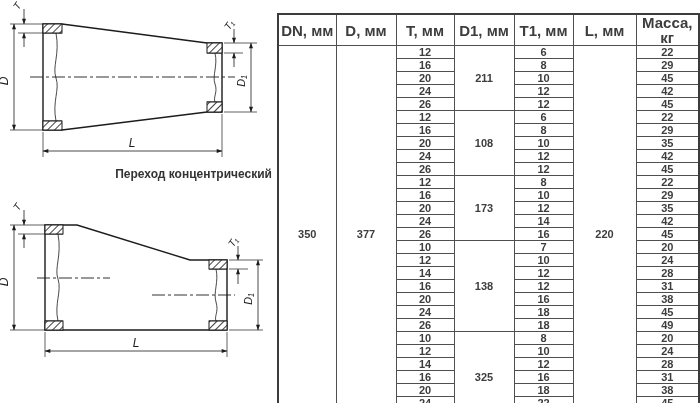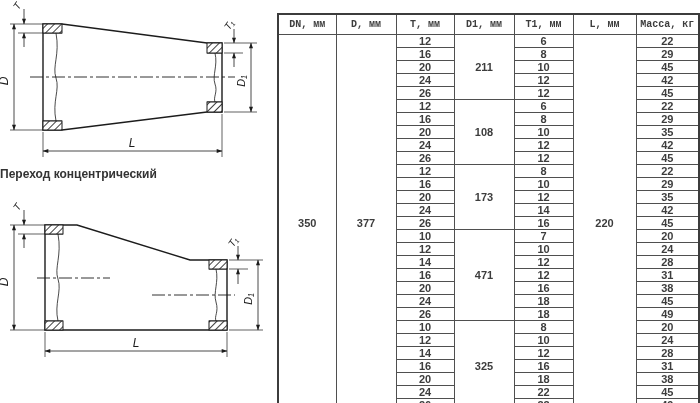--- a/index.html
+++ b/index.html
@@ -1,33 +1,33 @@
 <!DOCTYPE html>
 <html><head>
 <meta charset="utf-8">
 <style>
   html,body { margin:0; padding:0; background:#ffffff; }
   body { width:700px; height:403px; font-family:"Liberation Sans",sans-serif; overflow:hidden; }
   .stage { position:relative; width:700px; height:403px; background:#ffffff; }
 
-  .caption { position:absolute; left:0; width:272px; text-align:left;
+  .caption { position:absolute; left:0; width:272px; text-align:right;
              font-size:12px; font-weight:600; color:#333333; }
   #cap-concentric { top:167px; }
   #cap-eccentric  { top:375px; }
 
   svg.draw { position:absolute; left:0; }
   #svg-concentric { top:0; }
   #svg-eccentric  { top:198px; }
 
   table.spec { position:absolute; left:277px; top:13px; width:421px; height:381px;
                border-collapse:collapse; table-layout:fixed;
                border:2px solid #3c3c3c; }
   .spec th, .spec td { border:1px solid #4f4f4f; text-align:center; vertical-align:middle;
                padding:0; font-size:11px; font-weight:bold; color:#3d3d3d; line-height:1; }
-  .spec thead th { height:19px; font-size:10px;font-family:Liberation Mono, monospace; }
+  .spec thead th { height:19px; font-size:15px; }
   .spec td { height:12px; }
 
   .dimtext { font-style:italic; fill:#1c1c1c; }
 </style>
 </head>
 <body>
 
 <div class="stage">
 
   <svg id="svg-concentric" class="draw" width="272" height="196" viewBox="0 0 272 196">
@@ -236,21 +236,21 @@
           <td>14</td>
           <td>42</td>
         </tr>
         <tr>
           <td>26</td>
           <td>16</td>
           <td>45</td>
         </tr>
         <tr>
           <td>10</td>
-          <td rowspan="7">471</td>
+          <td rowspan="7">138</td>
           <td>7</td>
           <td>20</td>
         </tr>
         <tr>
           <td>12</td>
           <td>10</td>
           <td>24</td>
         </tr>
         <tr>
           <td>14</td>

